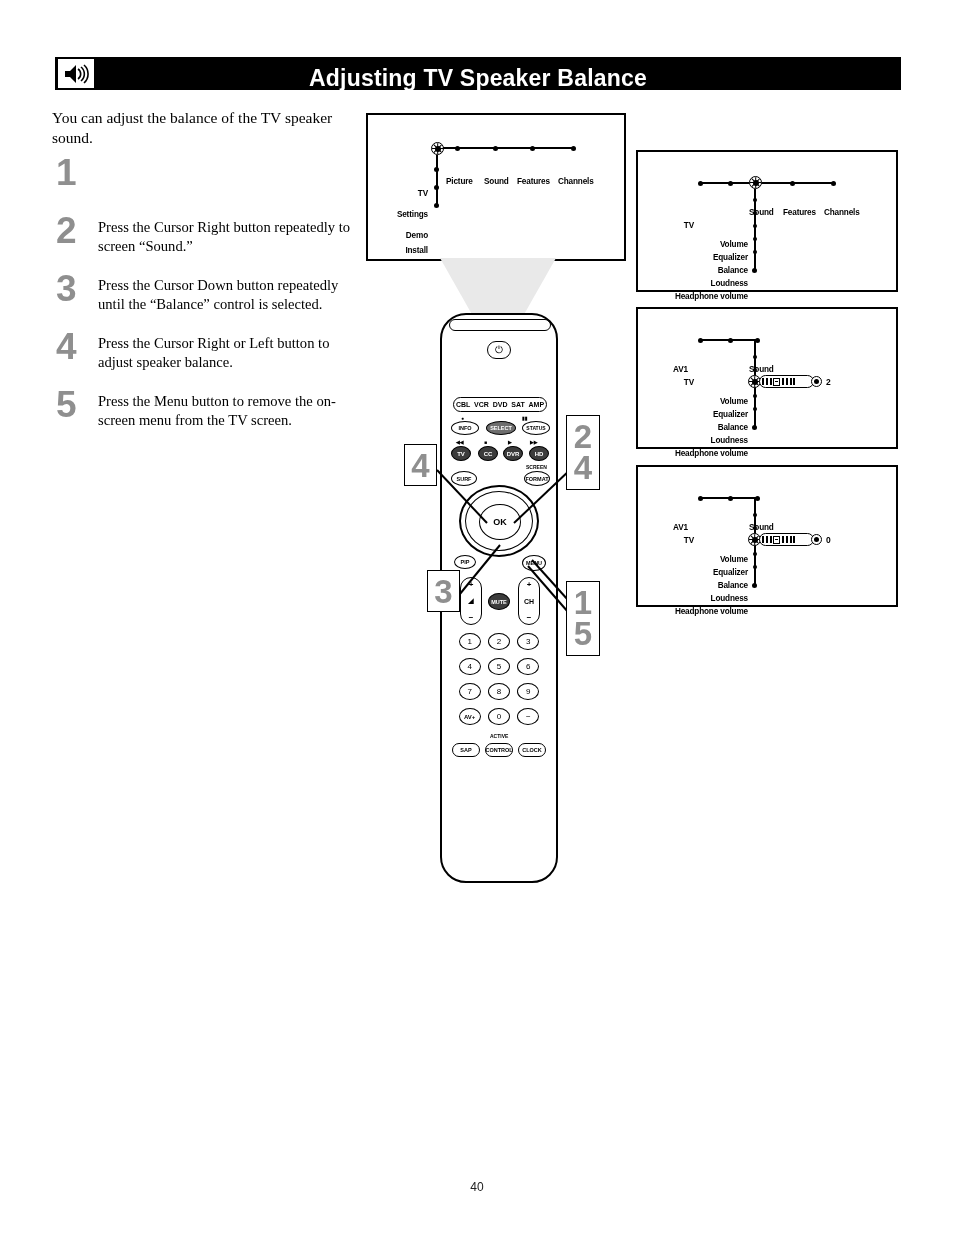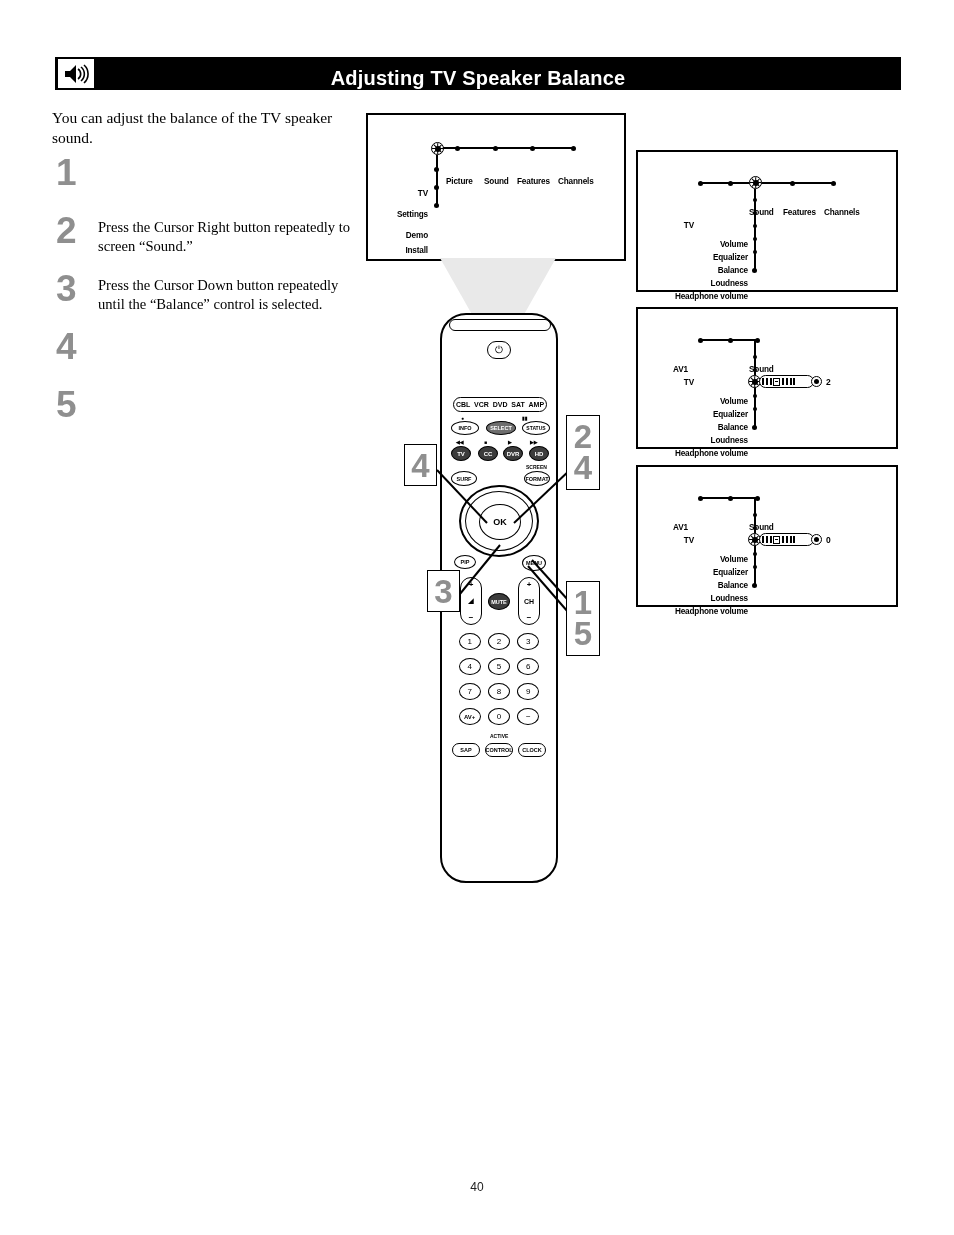--- a/index.html
+++ b/index.html
@@ -12,21 +12,21 @@
 
   
   .header-bar{
     position:absolute;left:55px;top:57px;width:846px;height:33px;
     background:#000;
   }
   .header-title{
     position:absolute;left:0;top:0;width:846px;height:42px;
     display:flex;align-items:center;justify-content:center;
     color:#fff;font-family:"Liberation Sans",sans-serif;
-    font-weight:bold;font-size:20px;letter-spacing:.2px;
+    font-weight:bold;font-size:23px;letter-spacing:.2px;
   }
   .header-icon-box{
     position:absolute;left:56px;top:57px;width:40px;height:33px;
     background:#000;border:2px solid #000;box-sizing:border-box;
     display:flex;align-items:center;justify-content:center;
   }
   .header-icon-inner{
     width:36px;height:29px;background:#fff;
     display:flex;align-items:center;justify-content:center;
   }
@@ -242,23 +242,25 @@
     <div class="step">
       <div class="step-num">2</div>
       <div class="step-text">Press the Cursor Right button repeatedly to screen “Sound.”</div>
     </div>
     <div class="step">
       <div class="step-num">3</div>
       <div class="step-text">Press the Cursor Down button repeatedly until the “Balance” control is selected.</div>
     </div>
     <div class="step">
       <div class="step-num">4</div>
+      <div class="step-text">Press the Cursor Right or Left button to adjust speaker balance.</div>
     </div>
     <div class="step">
       <div class="step-num">5</div>
+      <div class="step-text">Press the Menu button to remove the on-screen menu from the TV screen.</div>
     </div>
   </div>
 
   <div class="panel panel-1">
 
     <div class="mlabel" style="left:78px;top:18px;">Picture</div>
     <div class="mlabel" style="left:116px;top:18px;">Sound</div>
     <div class="mlabel" style="left:149px;top:18px;">Features</div>
     <div class="mlabel" style="left:190px;top:18px;">Channels</div>
 

